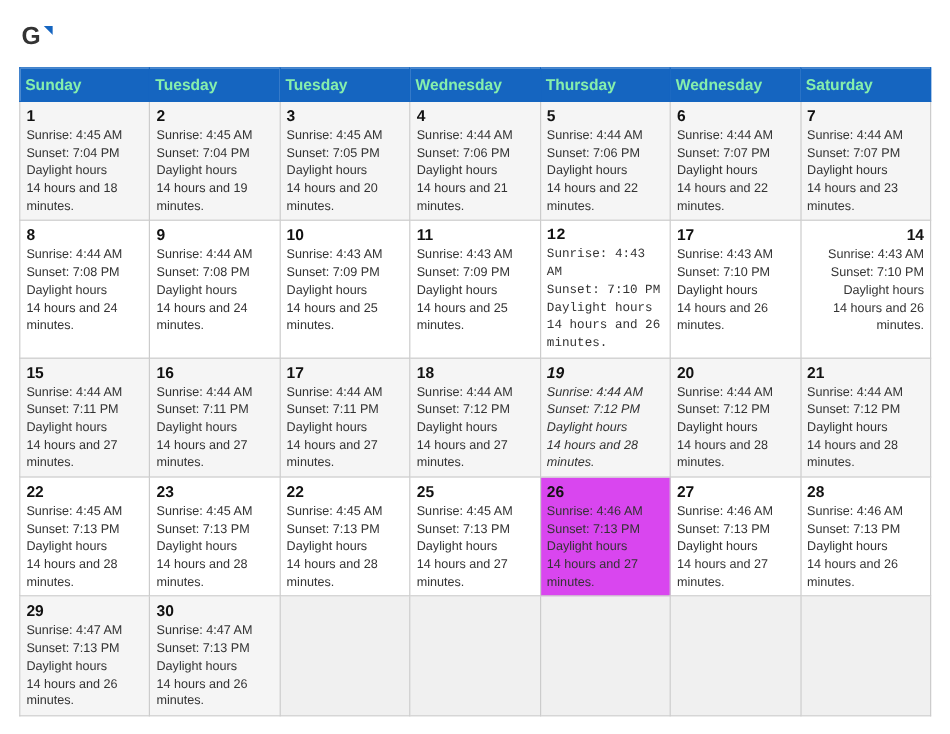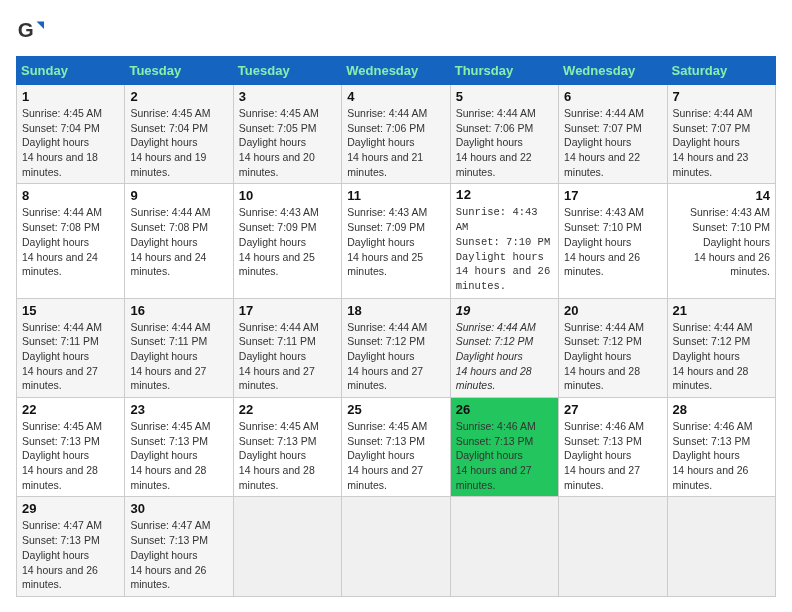--- a/index.html
+++ b/index.html
@@ -341,21 +341,21 @@
       </td>
         <td style="background: rgb(255, 255, 255);">
         <span class="day-num">25</span>
         <div class="day-info">
           Sunrise: 4:45 AM<br>
           Sunset: 7:13 PM<br>
           Daylight hours<br>
           14 hours and 27 minutes.
         </div>
       </td>
-        <td style="background: #22c55e; margin-top: 20px;">
+        <td style="background: #d946ef; margin-top: 20px;">
         <span class="day-num">26</span>
         <div class="day-info">
           Sunrise: 4:46 AM<br>
           Sunset: 7:13 PM<br>
           Daylight hours<br>
           14 hours and 27 minutes.
         </div>
       </td>
         <td style="background: rgb(255, 255, 255);">
         <span class="day-num">27</span>

